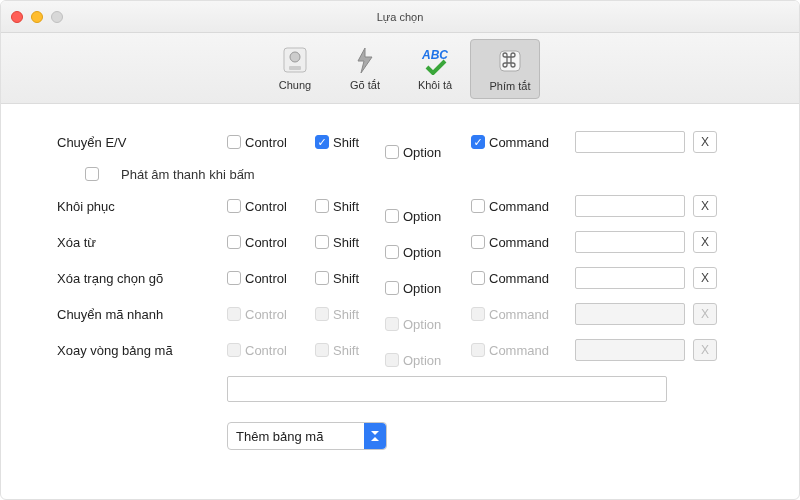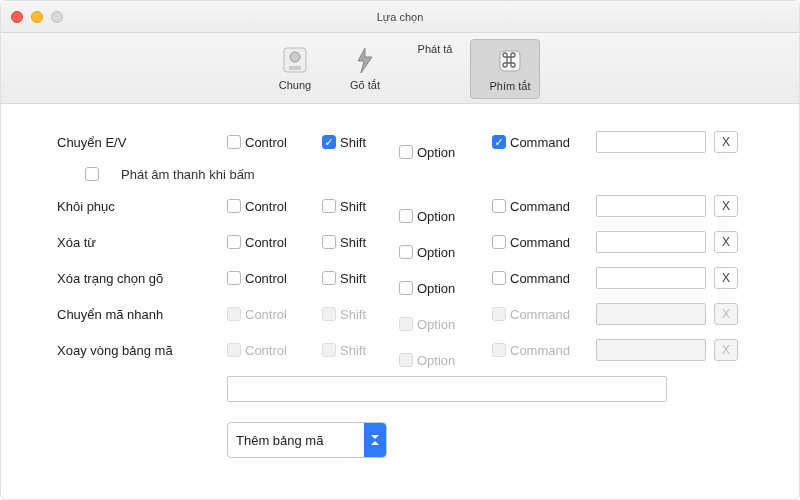--- a/index.html
+++ b/index.html
@@ -119,21 +119,21 @@
       background: #2f7bf6;
       border-color: #2f7bf6;
       color: #fff;
     }
     .cb.disabled {
       background: #f1f1f1;
       border-color: #dcdcdc;
     }
     .modgroup {
       display: flex;
-      gap: 21px;
+      gap: 14px;
     }
     .modgroup .mod-control  { width: 74px; }
     .modgroup .mod-shift    { width: 56px; }
     .modgroup .mod-option   { width: 72px; margin-top: 20px; }
     .modgroup .mod-command  { width: 94px; }
     .keyfield {
       margin-left: 10px;
       width: 110px;
       height: 22px;
       border: 1px solid #c8c8c8;
@@ -171,21 +171,21 @@
       border: 1px solid #c8c8c8;
       border-radius: 2px;
       background: #fff;
       margin-top: 8px;
     }
 
     .dropdown {
       margin-left: 170px;
       margin-top: 20px;
       width: 160px;
-      height: 36px;
+      height: 28px;
       border: 1px solid #c8c8c8;
       border-radius: 4px;
       background: #fff;
       display: flex;
       align-items: center;
       position: relative;
     }
     .dropdown .dd-text {
       flex: 1;
       padding: 0 8px;
@@ -232,21 +232,27 @@
     </div>
     <div class="tab">
       <div class="icon-slot">
         <svg width="30" height="30">
           <polygon points="15,3 8,16 14,16 11,28 22,12 15,12" fill="#aaa" stroke="#888"></polygon>
         </svg>
       </div>
       <div>Gõ tắt</div>
     </div>
     <div class="tab">
-      <div>Phát tả</div>
+      <div class="icon-slot">
+        <svg width="36" height="30">
+          <text x="18" y="14" font-size="12" font-weight="bold" fill="#1e73e8" text-anchor="middle" font-style="italic">ABC</text>
+          <polyline points="10,22 16,28 28,16" fill="none" stroke="#3aa63a" stroke-width="4"></polyline>
+        </svg>
+      </div>
+      <div>Khôi tả</div>
     </div>
     <div class="tab active">
       <div class="icon-slot">
         <svg width="30" height="30">
           <rect x="5" y="5" width="20" height="20" rx="4" fill="#f6f6f6" stroke="#aaa"></rect>
           <path d="M 12 9 a2 2 0 1 0 -2 2 h8 a2 2 0 1 0 -2 -2 v10 a2 2 0 1 0 2 -2 h-8 a2 2 0 1 0 2 2 z" fill="none" stroke="#666" stroke-width="1.3"></path>
         </svg>
       </div>
       <div>Phím tắt</div>
     </div>

